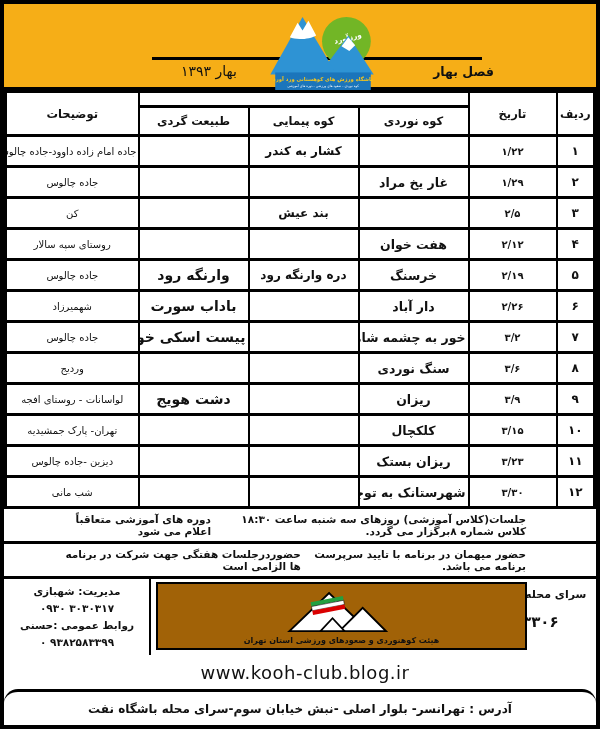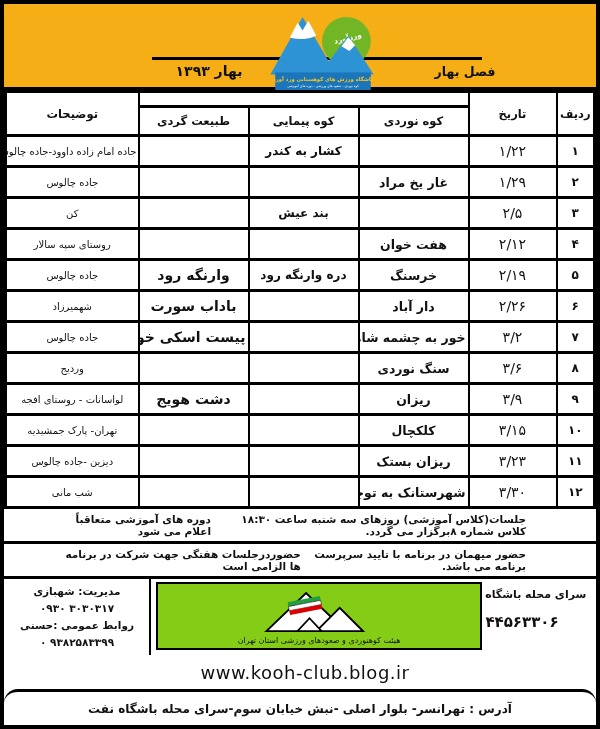--- a/index.html
+++ b/index.html
@@ -4,50 +4,50 @@
 <style>
   html,body{margin:0;padding:0;background:#e8e8e8;}
   .page{
     width:600px;height:729px;box-sizing:border-box;background:#fff;
     border:4px solid #000;display:flex;flex-direction:column;overflow:hidden;
     font-family:"DejaVu Sans",sans-serif;color:#111;direction:rtl;position:relative;
   }
   
   .band{height:86px;box-sizing:border-box;background:#F6AE17;border-bottom:3px solid #000;position:relative;flex:none;}
   .band-line{position:absolute;left:148px;top:53px;width:330px;height:3px;background:#000;}
-  .band-year{position:absolute;left:140px;top:59px;width:130px;text-align:center;font-weight:bold;font-size:14px;}
-  .band-season{position:absolute;left:411px;top:60px;width:100px;text-align:center;font-weight:bold;font-size:12.5px;}
+  .band-year{position:absolute;left:140px;top:59px;width:130px;text-align:center;font-weight:normal;font-size:14px;}
+  .band-season{position:absolute;left:390px;top:60px;width:100px;text-align:right;font-weight:bold;font-size:12.5px;}
   .band-logo{position:absolute;left:261px;top:8px;width:116px;height:78px;}
   
   .table-wrap{flex:none;}
   table.schedule{width:592px;border-collapse:collapse;table-layout:fixed;direction:rtl;border:3px solid #000;}
   table.schedule th,table.schedule td{
     border:2px solid #000;border-top-width:3px;border-bottom-width:3px;
     text-align:center;vertical-align:middle;padding:0 2px;overflow:hidden;white-space:nowrap;
   }
   table.schedule thead th{font-weight:bold;font-size:11.5px;}
   tr.h1{height:15px;} tr.h2{height:29px;} tbody tr{height:31px;}
   th.group-empty{border-bottom-width:2px;}
   td.c-row{font-weight:bold;font-size:12px;}
-  td.c-date{font-size:14px;font-weight:normal;}
+  td.c-date{font-size:10px;font-weight:bold;}
   td.c-climbing{font-weight:bold;font-size:12.5px;}
   td.c-hiking{font-weight:bold;font-size:12px;}
   td.c-nature{font-weight:bold;font-size:14px;}
   td.c-notes{font-size:10px;font-weight:normal;}
   
   .notice{height:35px;box-sizing:border-box;border-bottom:3px solid #000;display:flex;align-items:center;
           justify-content:space-between;font-weight:bold;font-size:10.5px;padding:0 70px 0 58px;flex:none;}
   
   .contact{height:76px;box-sizing:border-box;position:relative;flex:none;}
   .contact-divider{position:absolute;left:145px;top:0;bottom:0;width:2px;background:#000;}
   .contact-right{position:absolute;right:6px;top:9px;width:136px;text-align:center;}
   .venue-label{font-weight:bold;font-size:11px;}
   .venue-phone{font-weight:bold;font-size:15px;letter-spacing:4px;margin-top:12px;direction:ltr;}
-  .fed-box{position:absolute;left:152px;top:3px;width:326px;height:68px;box-sizing:border-box;border:2px solid #000;
-           display:flex;flex-direction:column;align-items:center;justify-content:center;background:#84cc16;}
+  .fed-box{position:absolute;left:152px;top:3px;width:371px;height:68px;box-sizing:border-box;border:2px solid #000;
+           display:flex;flex-direction:column;align-items:center;justify-content:center;background:#a16207;font-weight:bold;}
   .fed-caption{font-size:8px;margin-top:-2px;}
   .contact-left{position:absolute;left:6px;top:4px;width:134px;text-align:center;font-weight:bold;font-size:10.5px;line-height:17px;}
   .phone-ltr{direction:ltr;unicode-bidi:bidi-override;letter-spacing:1px;}
   
   .website{height:34px;flex:none;display:flex;align-items:center;justify-content:center;
            font-size:18px;direction:ltr;letter-spacing:.5px;padding-left:10px;}
   .address{flex:1;border-top:3px solid #000;display:flex;align-items:center;justify-content:center;
            font-weight:bold;font-size:12px;border-radius:14px;}
 </style>
 </head>

